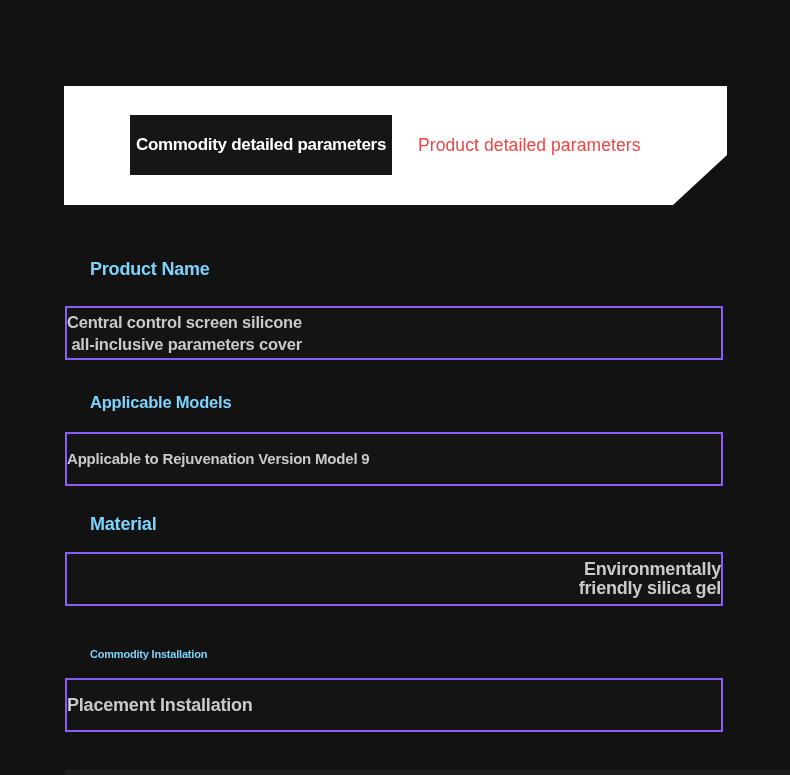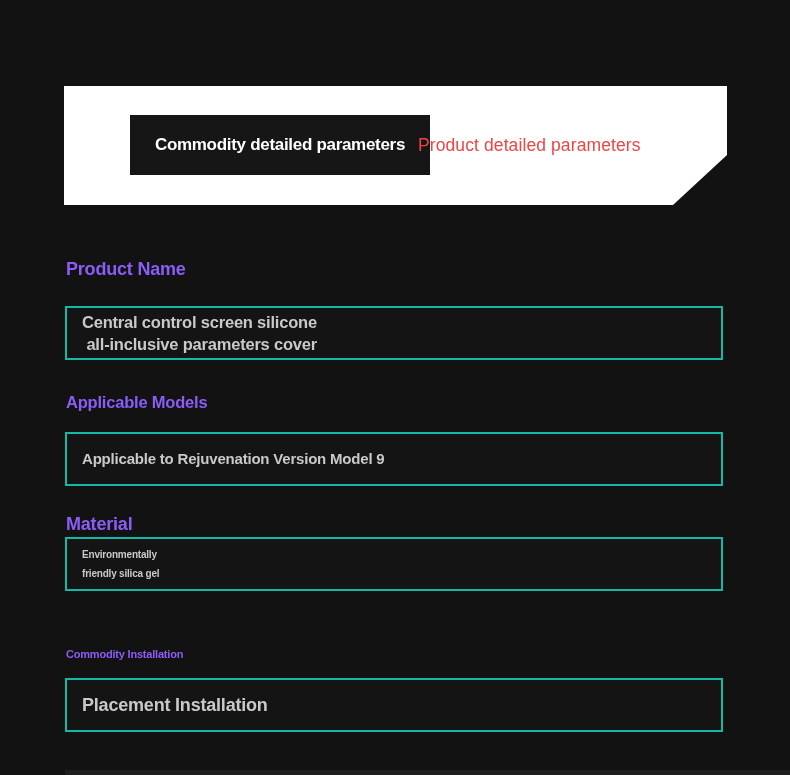--- a/index.html
+++ b/index.html
@@ -15,21 +15,21 @@
   .banner {
     position:absolute;
     left:64px; top:86px;
     width:663px; height:119px;
     background:#ffffff;
     clip-path: polygon(0 0, 663px 0, 663px 69px, 609px 119px, 0 119px);
   }
   .tab-active {
     position:absolute;
     left:66px; top:29px;
-    width:300px; height:60px;
+    width:262px; height:60px;
     background:#161616;
     color:#ffffff;
     display:flex; align-items:center; justify-content:center;
     font-size:17px; font-weight:bold;
     letter-spacing:-0.3px;
     cursor:pointer;
   }
   .tab-inactive {
     position:absolute;
     left:354px; top:0; height:100%;
@@ -39,49 +39,49 @@
     letter-spacing:0.1px;
     cursor:pointer;
   }
 
   
   .param-section {
     position:absolute;
     left:65px; width:658px;
   }
   .param-label {
-    color:#8b5cf6;
+    color:#7dd3fc;
     font-weight:bold;
     letter-spacing:-0.2px;
     padding-left:1px;
+    margin-left:24px;
   }
   .param-box {
-    border:2px solid #14b8a6;
+    border:2px solid #8b5cf6;
     background:#141414;
     box-sizing:border-box;
     height:54px;
     display:flex; flex-direction:column; justify-content:center;
-    padding-left:15px;
     color:#c9c9c9;
     font-weight:bold;
     letter-spacing:-0.2px;
   }
   .value-line { white-space:pre-wrap; }
 
   .sec-0 { top:256px; }
   .sec-0 .param-label { font-size:18px; line-height:26px; }
   .sec-0 .param-box  { margin-top:24px; font-size:16.5px; line-height:22px; }
 
   .sec-1 { top:390px; }
   .sec-1 .param-label { font-size:16.5px; line-height:24px; }
   .sec-1 .param-box  { margin-top:18px; font-size:15px; line-height:20px; }
 
   .sec-2 { top:511px; }
   .sec-2 .param-label { font-size:18px; line-height:26px; }
-  .sec-2 .param-box  { font-size:10px; line-height:19px; }
+  .sec-2 .param-box  { margin-top:15px; font-size:18px; line-height:19px;text-align:right; }
 
   .sec-3 { top:642px; }
   .sec-3 .param-label { font-size:11px; line-height:24px; }
   .sec-3 .param-box  { margin-top:12px; font-size:18px; line-height:22px; }
 
   
   .next-section-edge {
     position:absolute;
     left:65px; right:0; bottom:0;
     height:5px;

